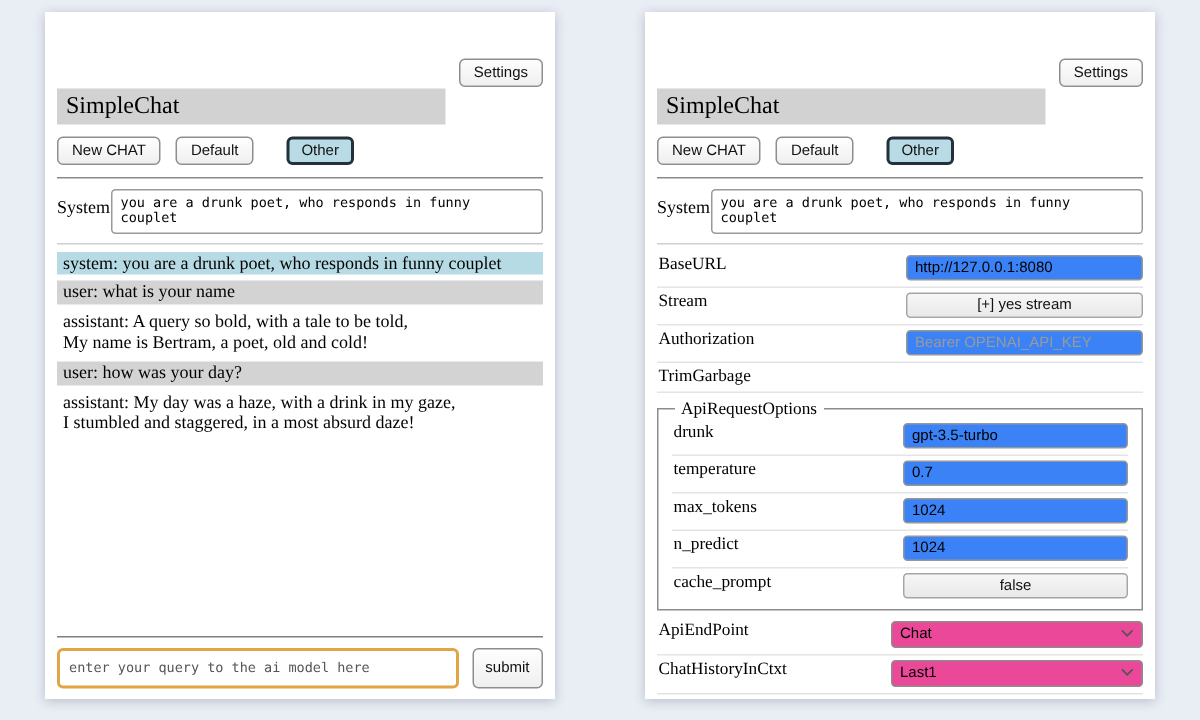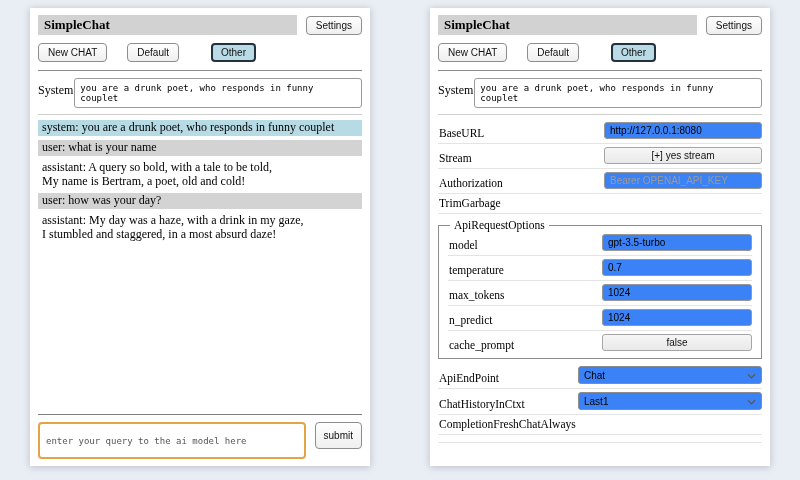--- a/index.html
+++ b/index.html
@@ -14,30 +14,30 @@
     position:absolute; top:8px; width:340px; height:458px;
     background:#fff; box-shadow:0 1px 7px rgba(60,70,90,.28);
     padding:7px 8px; display:flex; flex-direction:column; overflow:hidden;
   }
   #left-card { left:30px; }
   #right-card { left:430px; }
 
   
   .header-row { display:flex; align-items:center; gap:9px; }
   .title-bar {
-    flex:1; background:#d2d2d2; font-weight:bold; font-size:13px;
-    padding:3px 6px; line-height:1.1;
+    flex:1; background:#d2d2d2; font-weight:normal; font-size:16px;
+    padding:3px 6px; line-height:1.1;margin-top:44px;
   }
   .btn {
     font-family:"Liberation Sans", sans-serif; font-size:10px; color:#111;
     background:linear-gradient(#fefefe,#efefef);
     border:1px solid #8d8d8d; border-radius:4px;
     padding:3px 9px; line-height:1.1; cursor:pointer; white-space:nowrap;
   }
-  .session-row { display:flex; gap:20px; margin-top:8px; }
+  .session-row { display:flex; gap:10px; margin-top:8px; }
   .btn.active {
     background:#b9dbe5; border:2px solid #24313d; padding:2px 8px;margin-left:12px;
   }
   hr.major { border:none; border-top:1px solid #8a8a8a; margin:8px 0 6px; }
   hr.minor { border:none; border-top:1px solid #cfcfcf; margin:6px 0 4px; }
 
   
   .system-row { display:flex; gap:1px; font-size:12px; margin-top:1px; }
   .system-row label { padding-top:5px; }
   textarea.system {
@@ -55,50 +55,50 @@
   }
   .msg.system { background:#b7dbe4;font-family:Liberation Serif, serif; }
   .msg.user { background:#d3d3d3; }
   .msg.assistant { background:transparent; }
 
   
   .query-bar { margin-top:auto; }
   .query-bar hr { border:none; border-top:1px solid #7e7e7e; margin:0 0 7px; }
   .query-row { display:flex; gap:9px; }
   input.query {
-    flex:1; height:37px; background:#fff;
+    flex:1; height:27px; background:#fff;
     border:1px solid #a8a8a8; border-radius:3px;
     font-family:"DejaVu Sans Mono", monospace; font-size:9px;
     padding:0 6px; color:#333; outline:none;
   }
   input.query::placeholder { color:#555; opacity:1; }
   #left-card input.query { border:2px solid #e2a546; border-radius:4px; }
   .submit-btn { height:27px; padding:0 8px; font-size:10px; }
 
   
   .settings { font-size:11.5px; }
   .srow {
-    display:flex; align-items:flex-end; justify-content:space-between;
+    display:flex; align-items:flex-start; justify-content:space-between;
     padding:3px 0 4px 1px; border-bottom:1px solid #e4e4e4;
   }
   .srow .slabel { white-space:nowrap; }
   .ctrl-input {
     width:158px; height:17px; border:1px solid #979797; border-radius:3px;
     font-family:"Liberation Sans", sans-serif; font-size:10px;
     padding:0 5px; color:#000; background:#3b82f6; outline:none;
   }
   .ctrl-input::placeholder { color:#9a9a9a; opacity:1; }
   .wbtn {
     width:158px; height:17px; padding:0;
     font-family:"Liberation Sans", sans-serif; font-size:10px; color:#111;
     background:linear-gradient(#f6f6f6,#e9e9e9);
     border:1px solid #a5a5a5; border-radius:3px; cursor:pointer;
   }
   .selectbox {
-    width:184px; height:18px; background:#3b82f6;
+    width:168px; height:18px; background:#ec4899;
     border:1px solid #8c8c8c; border-radius:3px;
     display:flex; align-items:center; justify-content:space-between;
     padding:0 5px; font-family:"Liberation Sans", sans-serif; font-size:10px;
     cursor:pointer;
   }
   fieldset.aro {
     border:1px solid #8c8c8c; margin:5px 0 4px; padding:0 9px 3px;
   }
   fieldset.aro legend { font-size:11.5px; padding:0 4px; margin-left:2px;margin-top:13px; }
   fieldset.aro .ctrl-input, fieldset.aro .wbtn { width:150px; }
@@ -171,21 +171,21 @@
       <span class="slabel">Authorization</span>
       <input class="ctrl-input" type="text" placeholder="Bearer OPENAI_API_KEY" style="">
     </div>
     <div class="srow">
       <span class="slabel">TrimGarbage</span>
     </div>
 
     <fieldset class="aro">
       <legend>ApiRequestOptions</legend>
       <div class="srow">
-        <span class="slabel">model</span>
+        <span class="slabel">drunk</span>
         <input class="ctrl-input" type="text" value="gpt-3.5-turbo" style="">
       </div>
       <div class="srow">
         <span class="slabel">temperature</span>
         <input class="ctrl-input" type="text" value="0.7" style="">
       </div>
       <div class="srow">
         <span class="slabel">max_tokens</span>
         <input class="ctrl-input" type="text" value="1024" style="">
       </div>

